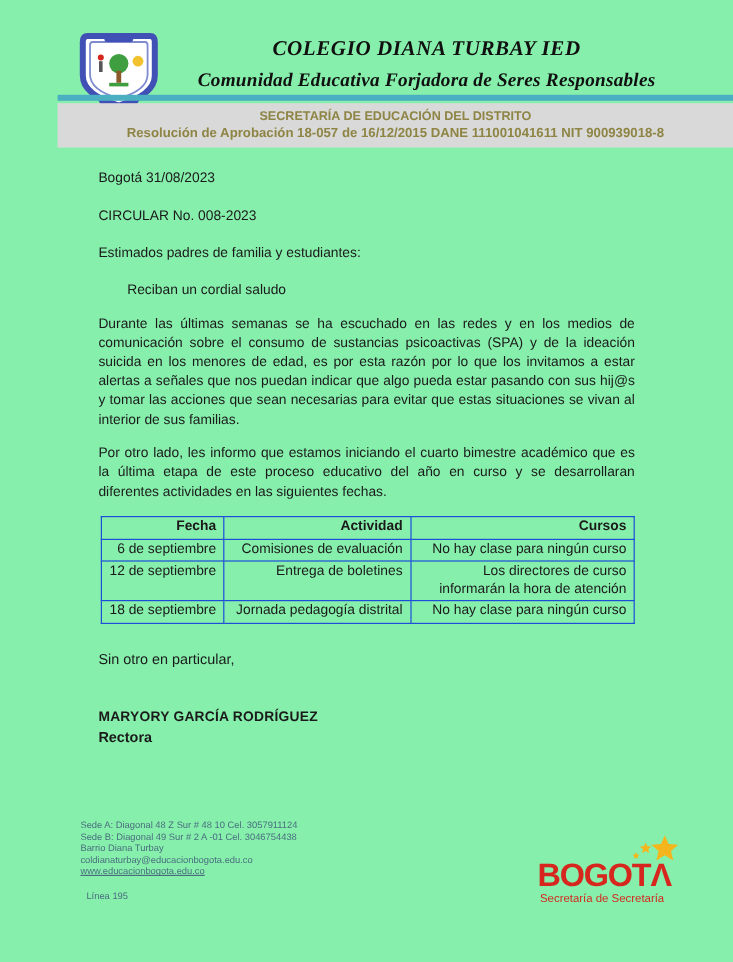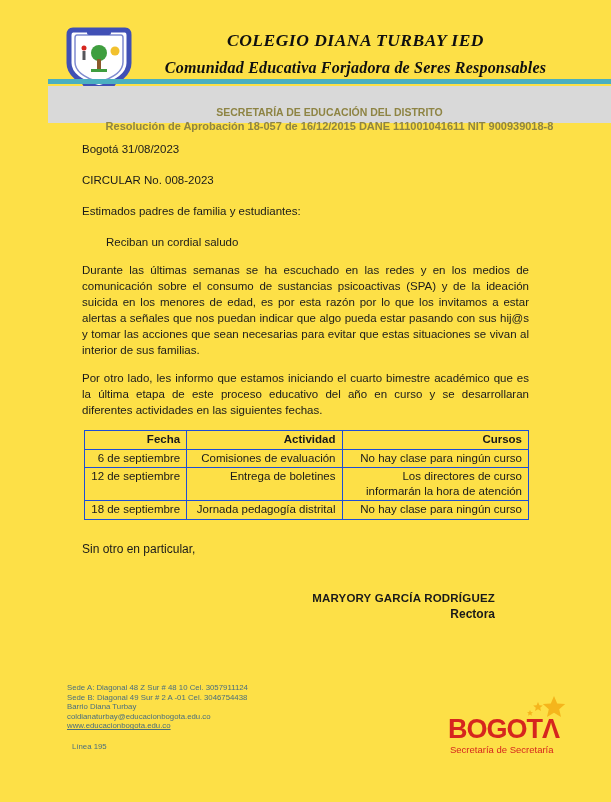--- a/index.html
+++ b/index.html
@@ -1,21 +1,21 @@
 <!DOCTYPE html>
 <html><head>
 <meta charset="utf-8">
 <style>
   * { margin: 0; padding: 0; box-sizing: border-box; }
   html, body { background: #ffffff; }
   .page {
     position: relative;
     width: 611px;
     height: 802px;
-    background: #fde047;
+    background: #86efac;
     font-family: "Liberation Sans", sans-serif;
     color: #1a1a1a;
     overflow: hidden;
   }
 
   
   .header { position: relative; height: 122px; }
   .school-logo { position: absolute; left: 63px; top: 27px; width: 72px; height: 64px; }
   .header-text {
     position: absolute; left: 120px; right: 20px; top: 30px;
@@ -27,21 +27,21 @@
   .school-motto { font-size: 16px; margin-top: 8px; letter-spacing: 0.2px; }
 
   .teal-rule {
     position: absolute; left: 48px; right: 0; top: 79px;
     height: 5px; background: #4aafc0;
   }
   .banner {
     position: absolute; left: 48px; right: 0; top: 86px;
     height: 37px; background: #d9d9d9;
     text-align: center; color: #8e8444; font-weight: bold;
-    padding-top: 20px;
+    padding-top: 5px;
   }
   .banner-line1 { font-size: 10.5px; }
   .banner-line2 { font-size: 11px; margin-top: 2px; }
 
   
   .content { position: relative; padding: 20px 82px 0 82px; font-size: 11.5px; }
   .line-block { margin-bottom: 17px; line-height: 14px; }
   .para { text-align: justify; line-height: 16px; margin-bottom: 12px; }
 
   
@@ -53,21 +53,21 @@
   }
   table.schedule th, table.schedule td {
     border: 1px solid #1d4ed8;
     text-align: right; vertical-align: top;
     padding: 1px 6px 2px 6px;
   }
   table.schedule th { font-weight: bold; }
   col.c1 { width: 23%; } col.c2 { width: 35%; } col.c3 { width: 42%; }
 
   .closing { margin-top: 22px; font-size: 12px; }
-  .signature { margin-top: 36px; text-align: right; padding-right: 34px; }
+  .signature { margin-top: 36px; text-align: left; padding-right: 34px; }
   .sig-name { font-size: 11.5px; font-weight: 600; letter-spacing: 0.2px; }
   .sig-title { font-size: 12px; font-weight: bold; margin-top: 3px; }
 
   
   .footer { position: absolute; left: 0; right: 0; top: 680px; height: 122px; }
   .footer-left {
     position: absolute; left: 67px; top: 3px;
     color: #4a6e7e; font-size: 7.8px; line-height: 9.6px;
   }
   .footer-left .site { text-decoration: underline; color: #4a6e7e; cursor: pointer; }

